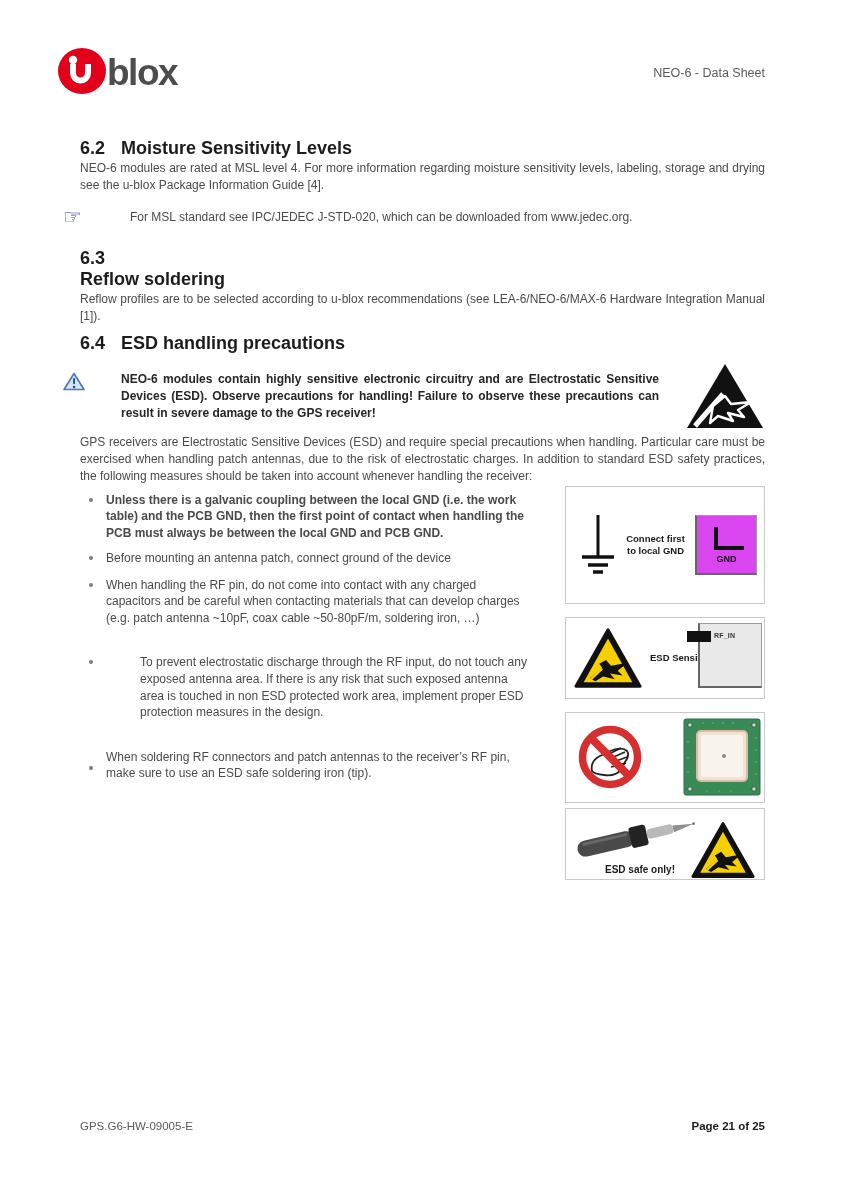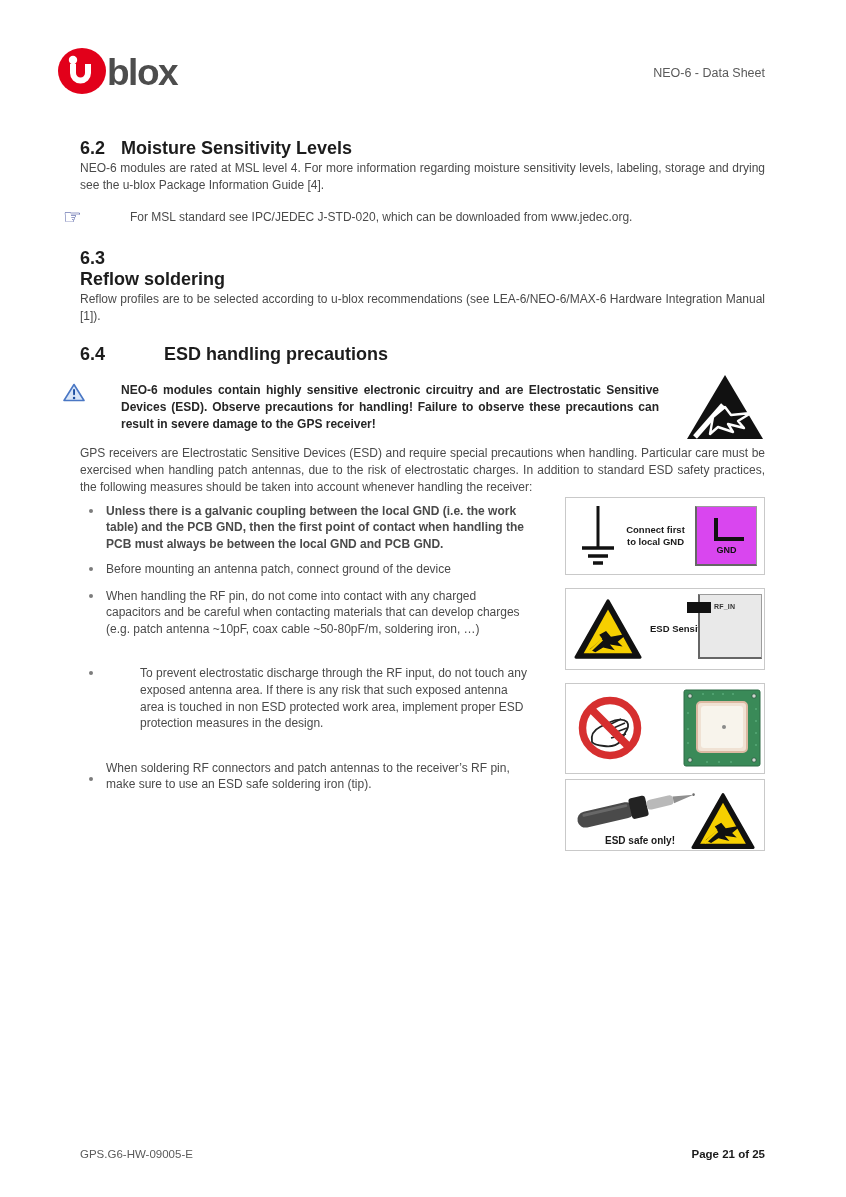--- a/index.html
+++ b/index.html
@@ -8,21 +8,21 @@
   .content{padding:0 81px 0 80px;}
   
   .hdr{display:flex;justify-content:space-between;align-items:center;padding:45px 81px 0 57px;}
   .doc-title{font-size:12.5px;color:#595959;}
   .blox-text{font-weight:bold;letter-spacing:-1.5px;}
   
   h2{display:flex;margin:0;font-size:18px;font-weight:bold;color:#1c1c1c;line-height:1.2;}
   .h-num{width:41px;flex:none;}
   .h62{margin-top:37px;}
   .h63{margin-top:21px;flex-direction:column;}
-  .h64{margin-top:19px;gap:43px;}
+  .h64{margin-top:8px;}
   
   p.body{margin:0;font-size:12px;line-height:1.42;text-align:justify;color:#4a4a4a;}
   .p62{margin-top:24px;}
   .p63{margin-top:8px;}
   .p64{margin-top:33px;}
   
   .note-row{display:flex;margin-left:-17px;}
   .nr62{margin-top:13px;}
   .nr64{margin-top:16px;}
   .note-icon{width:58px;flex:none;padding-top:1px;}
@@ -37,40 +37,40 @@
   .cols{display:flex;margin-top:1px;}
   .col-left{width:485px;flex:none;}
   .col-right{width:200px;flex:none;}
   .bullet{display:flex;font-size:12px;line-height:1.38;color:#4a4a4a;}
   .bullet .dot{width:4px;height:4px;border-radius:50%;background:#7c7c7c;margin:6px 13px 0 9px;flex:none;}
   .bullet .btxt{flex:1;padding-right:32px;}
   .b1{margin-top:6px;font-weight:bold;} .b2{margin-top:9px;} .b3{margin-top:10px;}
   .b4{margin-top:28px;gap:34px;} .b5{margin-top:28px;align-items:center;}
   
   .fig{border:1px solid #c9c9c9;background:#fff;position:relative;display:flex;align-items:center;box-sizing:border-box;}
-  .fig1{height:78px;}
+  .fig1{height:118px;}
   .fig2{height:82px;margin-top:13px;}
   .fig3{height:91px;margin-top:13px;}
   .fig4{height:72px;margin-top:5px;}
   .fig .cap{font-size:9.5px;font-weight:bold;color:#1a1a1a;line-height:1.25;}
   .fig1 .cap{flex:1;text-align:center;padding-right:4px;}
   .plate{width:62px;height:60px;background:#d946ef;border:1px solid #9c9c9c;border-left:2px solid #666;
          border-bottom:2px solid #666;box-sizing:border-box;display:flex;flex-direction:column;
          align-items:center;justify-content:center;flex:none;}
   .plate .plabel{font-size:9px;font-weight:bold;color:#111;margin-top:2px;}
   .gnd-plate{margin-right:7px;}
   .rf-plate{position:absolute;right:2px;top:5px;width:64px;height:65px;background:#e9e9e9;
             border:1px solid #9c9c9c;border-left:2px solid #666;border-bottom:2px solid #666;box-sizing:border-box;}
   .rf-tab{position:absolute;left:-13px;top:7px;width:24px;height:11px;background:#111;}
   .rf-label{position:absolute;left:14px;top:8px;font-size:7px;font-weight:bold;color:#333;letter-spacing:0.2px;}
   .fig2 .cap{margin-left:8px;}
   .fig4-left{display:flex;flex-direction:column;align-items:center;margin-left:4px;width:140px;}
   .fig4-left .cap{font-size:10px;margin-top:2px;}
   
-  .footer{position:absolute;left:80px;right:81px;top:1148px;display:flex;justify-content:space-between;
+  .footer{position:absolute;left:80px;right:81px;top:1120px;display:flex;justify-content:space-between;
           align-items:baseline;font-size:11.5px;}
   .foot-id{color:#5a5a5a;}
   .foot-page{font-weight:bold;color:#1a1a1a;}
 </style>
 </head>
 <body>
 
 <div class="page">
 
   <div class="hdr">

